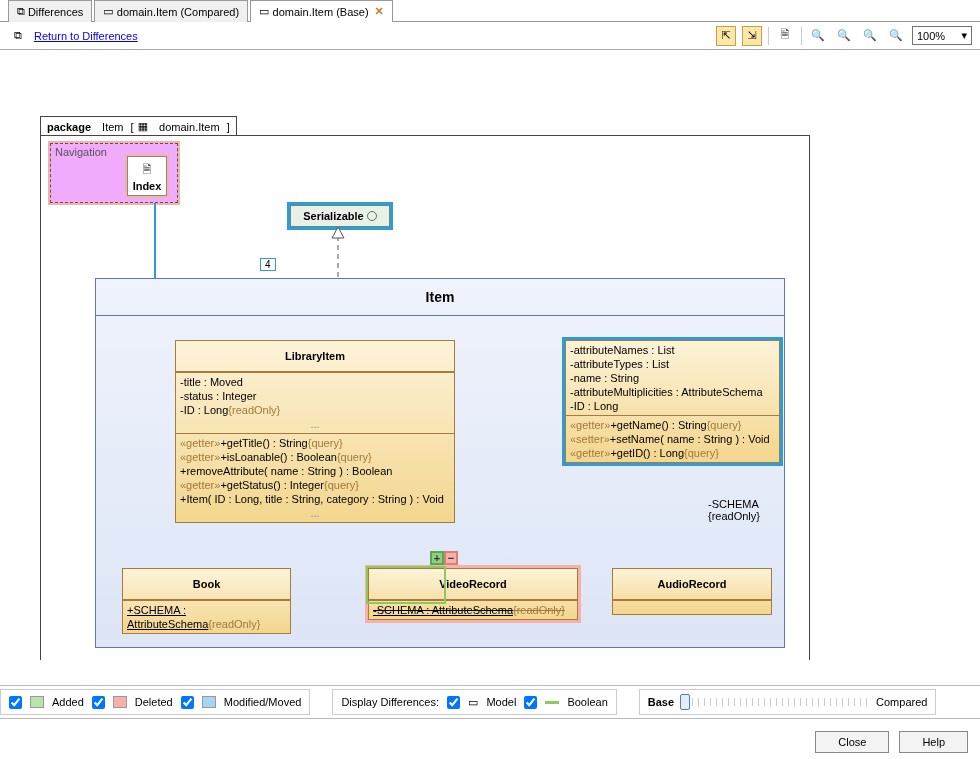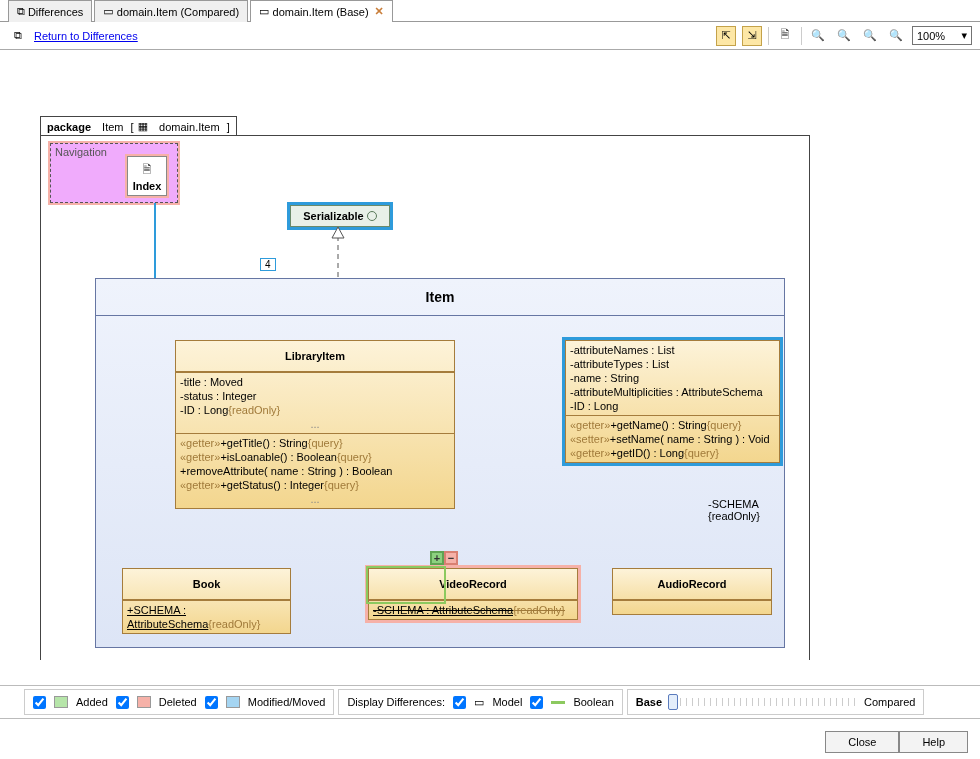--- a/index.html
+++ b/index.html
@@ -25,30 +25,30 @@
 .item-title{text-align:center;font-weight:bold;font-size:14px;padding:10px 0;border-bottom:1px solid #6676a3}
 .uml-class{position:absolute;border:1px solid #a57c3c;background:linear-gradient(#fdf3d9,#f3d68e)}
 .uml-hdr{text-align:center;font-weight:bold;padding:9px 0;border-bottom:1px solid #a57c3c}
 .uml-sec{border-top:1px solid #a57c3c;padding:2px 4px;line-height:14px}
 .uml-sec:first-of-type{border-top:none}
 .gray{color:#888}
 .stereo{color:#a07a3a}
 .q{color:#a07a3a}
 .plus{background:#8cd17f;border:2px solid #5fa353;width:14px;height:14px;display:inline-flex;align-items:center;justify-content:center;font-weight:bold;color:#333}
 .minus{background:#f6b1a8;border:2px solid #d98072;width:14px;height:14px;display:inline-flex;align-items:center;justify-content:center;font-weight:bold;color:#333}
-.legend{position:absolute;left:0;bottom:40px;right:0;height:34px;border-top:1px solid #bbb;border-bottom:1px solid #bbb;display:flex;align-items:center;padding:0 24px;gap:4px;background:#fff}
+.legend{position:absolute;left:0;bottom:40px;right:0;height:34px;border-top:1px solid #bbb;border-bottom:1px solid #bbb;display:flex;align-items:center;padding:0 0;gap:22px;background:#fff}
 .legend-group{display:flex;align-items:center;gap:8px;border:1px solid #ccc;padding:4px 8px;height:26px}
 .swatch{width:14px;height:12px;display:inline-block;border:1px solid #999}
 .sw-add{background:#b6e5a9}
 .sw-del{background:#f6b1a8}
 .sw-mod{background:#a5d5f2}
 .sw-diag{width:14px;height:3px;background:#8cc95f;border:none}
 .slider-track{width:190px;height:8px;background:repeating-linear-gradient(90deg,#ccc 0,#ccc 1px,#fff 1px,#fff 6px);position:relative}
 .slider-thumb{position:absolute;left:0;top:-4px;width:10px;height:16px;background:#e4eefb;border:1px solid #5a7bbd;border-radius:2px}
-.buttons{position:absolute;right:12px;bottom:6px;display:flex;}
+.buttons{position:absolute;right:12px;bottom:6px;display:flex;gap:10px}
 .btn{border:1px solid #888;background:#f3f3f3;padding:4px 22px;cursor:pointer}
 svg{overflow:visible}
 </style>
 </head>
 <body>
 
 <div class="tabbar">
   <div class="tab"><span>⧉</span>&nbsp;<span>Differences</span></div>
   <div class="tab"><span>▭</span>&nbsp;<span>domain.Item (Compared)</span></div>
   <div class="tab active"><span>▭</span>&nbsp;<span>domain.Item (Base)</span><span class="tab-close">✕</span></div>
@@ -124,20 +124,21 @@
       <div>-title : Moved</div>
       <div>-status : Integer</div>
       <div><span>-ID : Long</span><span class="q">{readOnly}</span></div>
       <div class="gray" style="text-align:center">...</div>
     </div>
     <div class="uml-sec">
       <div><span class="stereo">«getter»</span>+getTitle() : String<span class="q">{query}</span></div>
       <div><span class="stereo">«getter»</span>+isLoanable() : Boolean<span class="q">{query}</span></div>
       <div>+removeAttribute( name : String ) : Boolean</div>
       <div><span class="stereo">«getter»</span>+getStatus() : Integer<span class="q">{query}</span></div>
+      <div>+Item( ID : Long, title : String, category : String ) : Void</div>
       <div class="gray" style="text-align:center">...</div>
     </div>
   </div>
 
   <div class="uml-class" style="left:565px;top:290px;width:215px;outline:3px solid #2e9bdb">
     <div class="uml-sec">
       <div>-attributeNames : List</div>
       <div>-attributeTypes : List</div>
       <div>-name : String</div>
       <div>-attributeMultiplicities : AttributeSchema</div>

